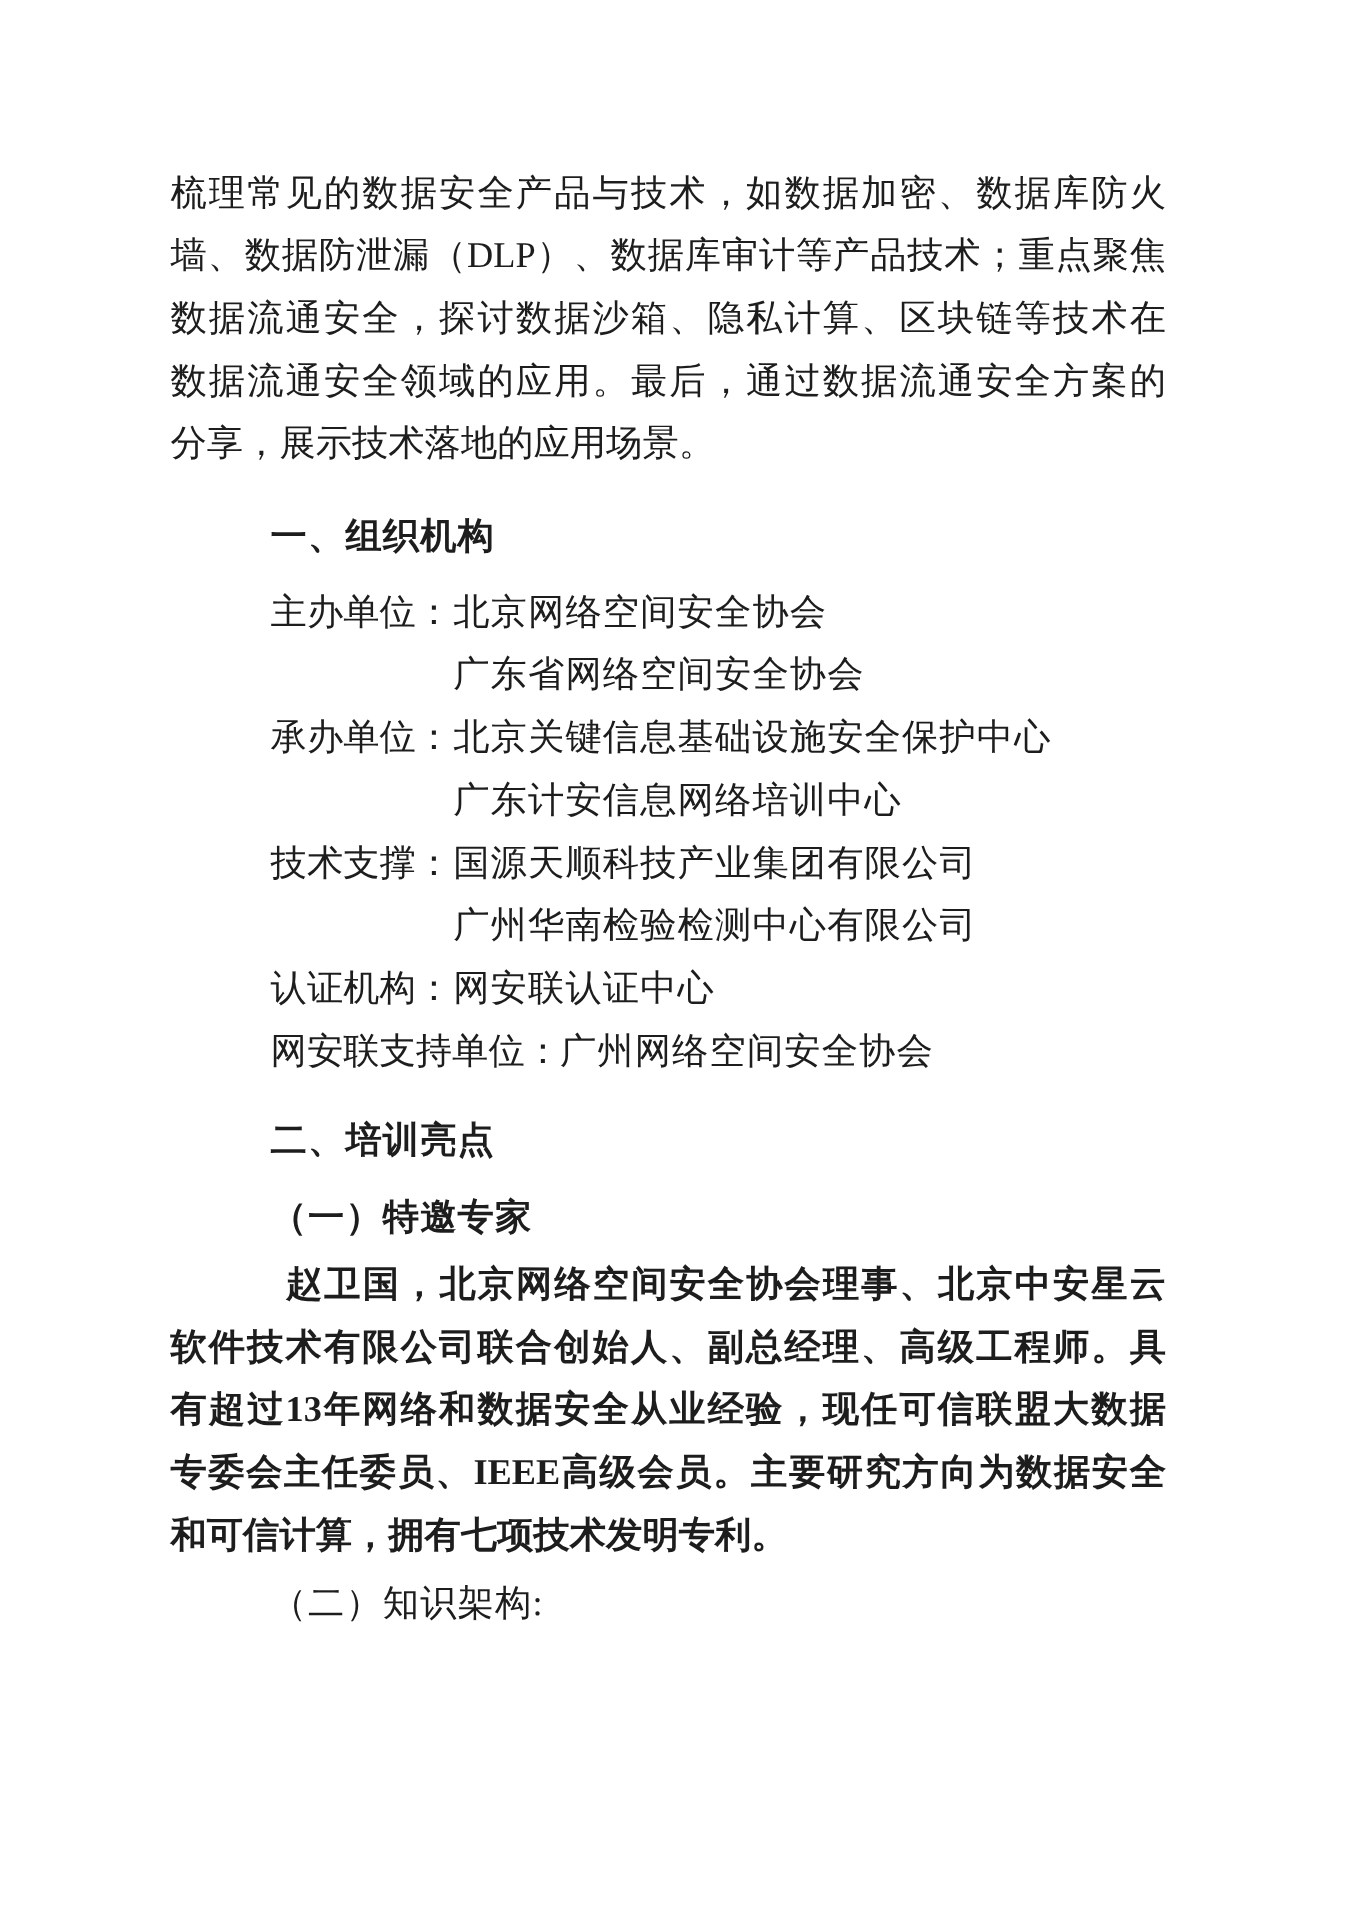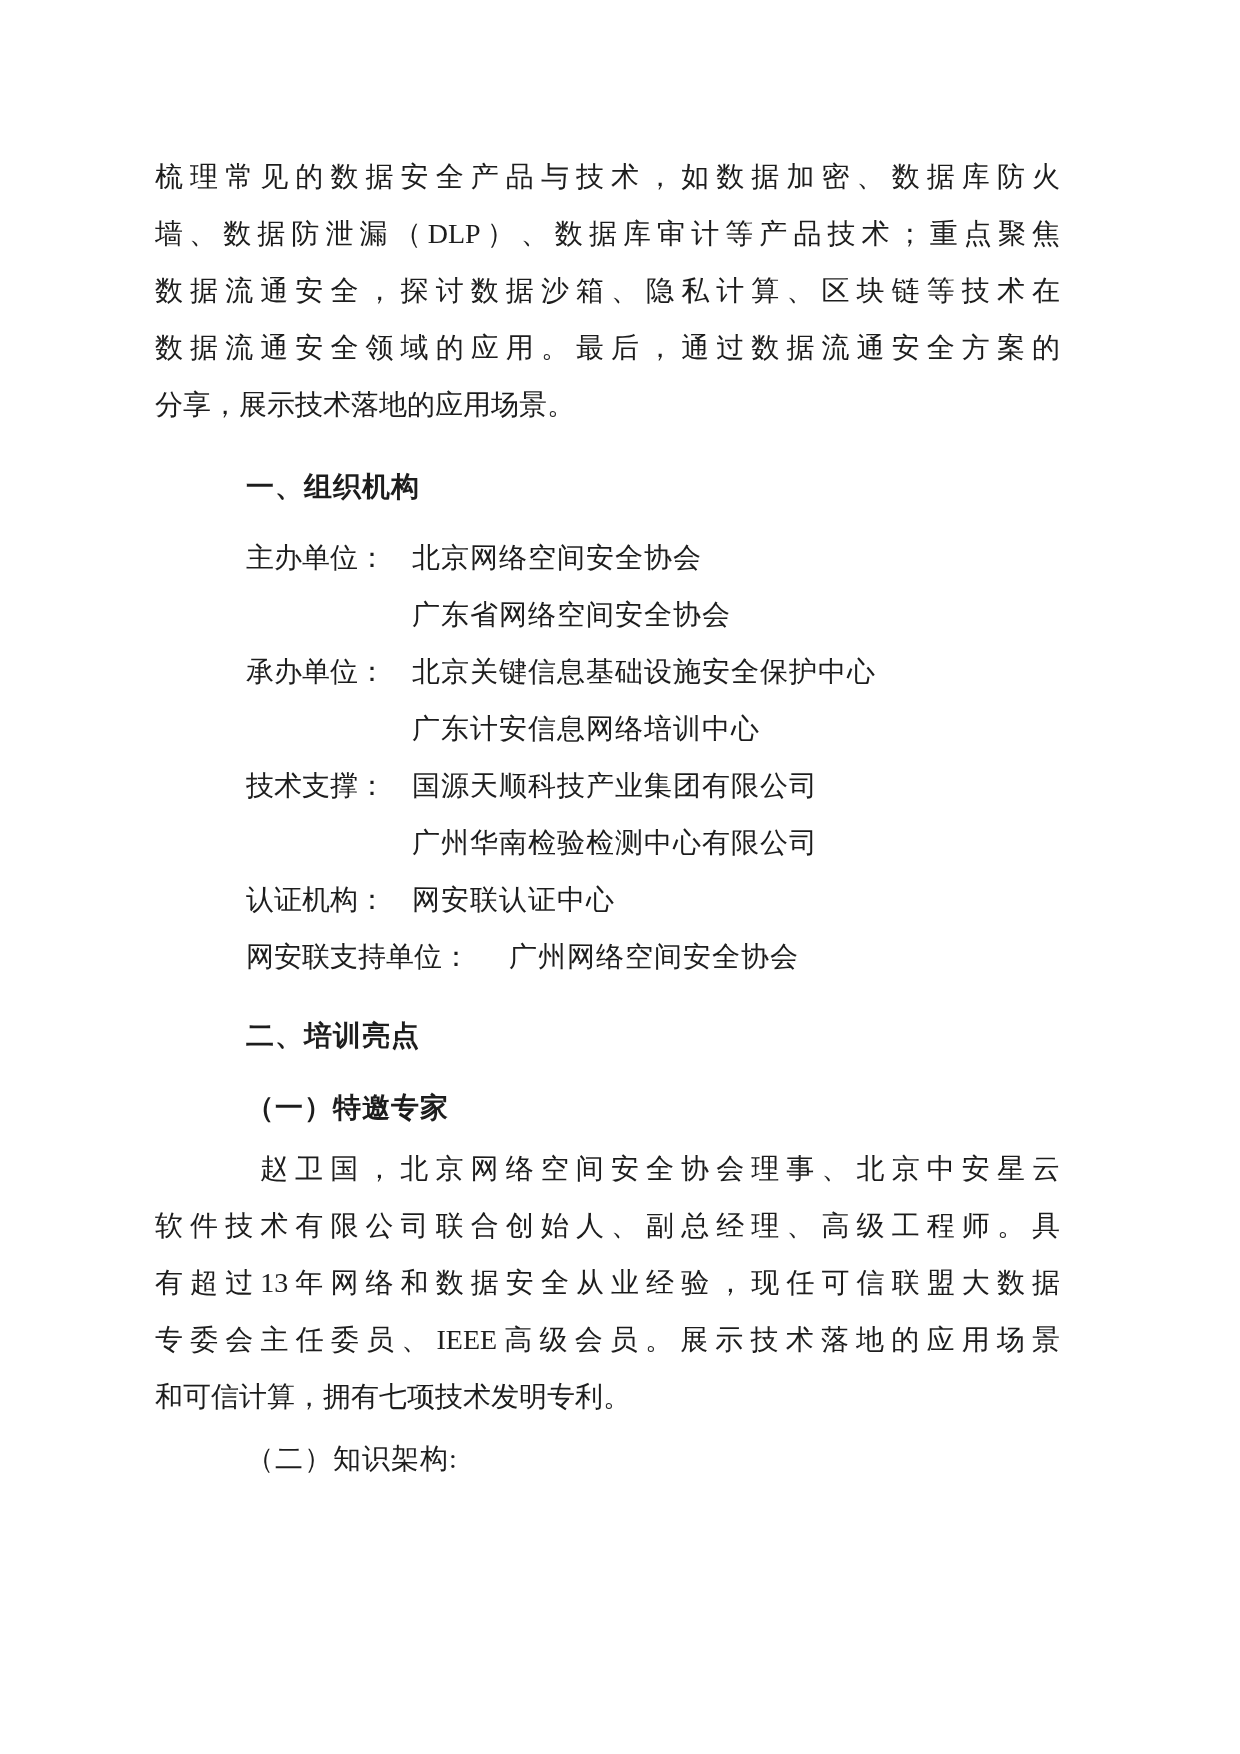--- a/index.html
+++ b/index.html
@@ -14,21 +14,21 @@
     margin: 0 auto;
     background: #ffffff;
     overflow: hidden;
     font-family: "Liberation Serif", "DejaVu Serif", serif;
   }
   .content {
     position: absolute;
     left: 155px;
     top: 148px;
     width: 905px;
-    font-size: 28px;
+    font-size: 33px;
     line-height: 57px;
     color: #1d1d1d;
   }
   .line {
     height: 57px;
     white-space: nowrap;
   }
   
   .jline {
     white-space: normal;
@@ -55,21 +55,21 @@
   .org-cont { padding-left: 257px; }
   .org-cont-wide { padding-left: 362px; }
   .sub {
     padding-left: 91px;
     letter-spacing: 1px;
   }
   .sub1 { margin-top: 15px; font-weight: bold; }
   .sub2 { margin-top: 5px; }
   .expert-para {
     margin-top: 4px;
-    font-weight: normal;
+    font-weight: bold;
   }
   .expert-first { padding-left: 105px; }
 </style>
 </head>
 <body>
 
 <div class="page">
   <div class="content">
 
     <div>
@@ -110,20 +110,20 @@
     </div>
 
     <div class="line h-num h2">二、培训亮点</div>
 
     <div class="line sub sub1">（一）特邀专家</div>
 
     <div class="expert-para">
       <div class="line jline expert-first">赵卫国，北京网络空间安全协会理事、北京中安星云</div>
       <div class="line jline">软件技术有限公司联合创始人、副总经理、高级工程师。具</div>
       <div class="line jline">有超过13年网络和数据安全从业经验，现任可信联盟大数据</div>
-      <div class="line jline">专委会主任委员、IEEE高级会员。展示技术落地的应用场景</div>
+      <div class="line jline">专委会主任委员、IEEE高级会员。主要研究方向为数据安全</div>
       <div class="line">和可信计算，拥有七项技术发明专利。</div>
     </div>
 
     <div class="line sub sub2">（二）知识架构:</div>
 
   </div>
 </div>
 
 </body></html>

